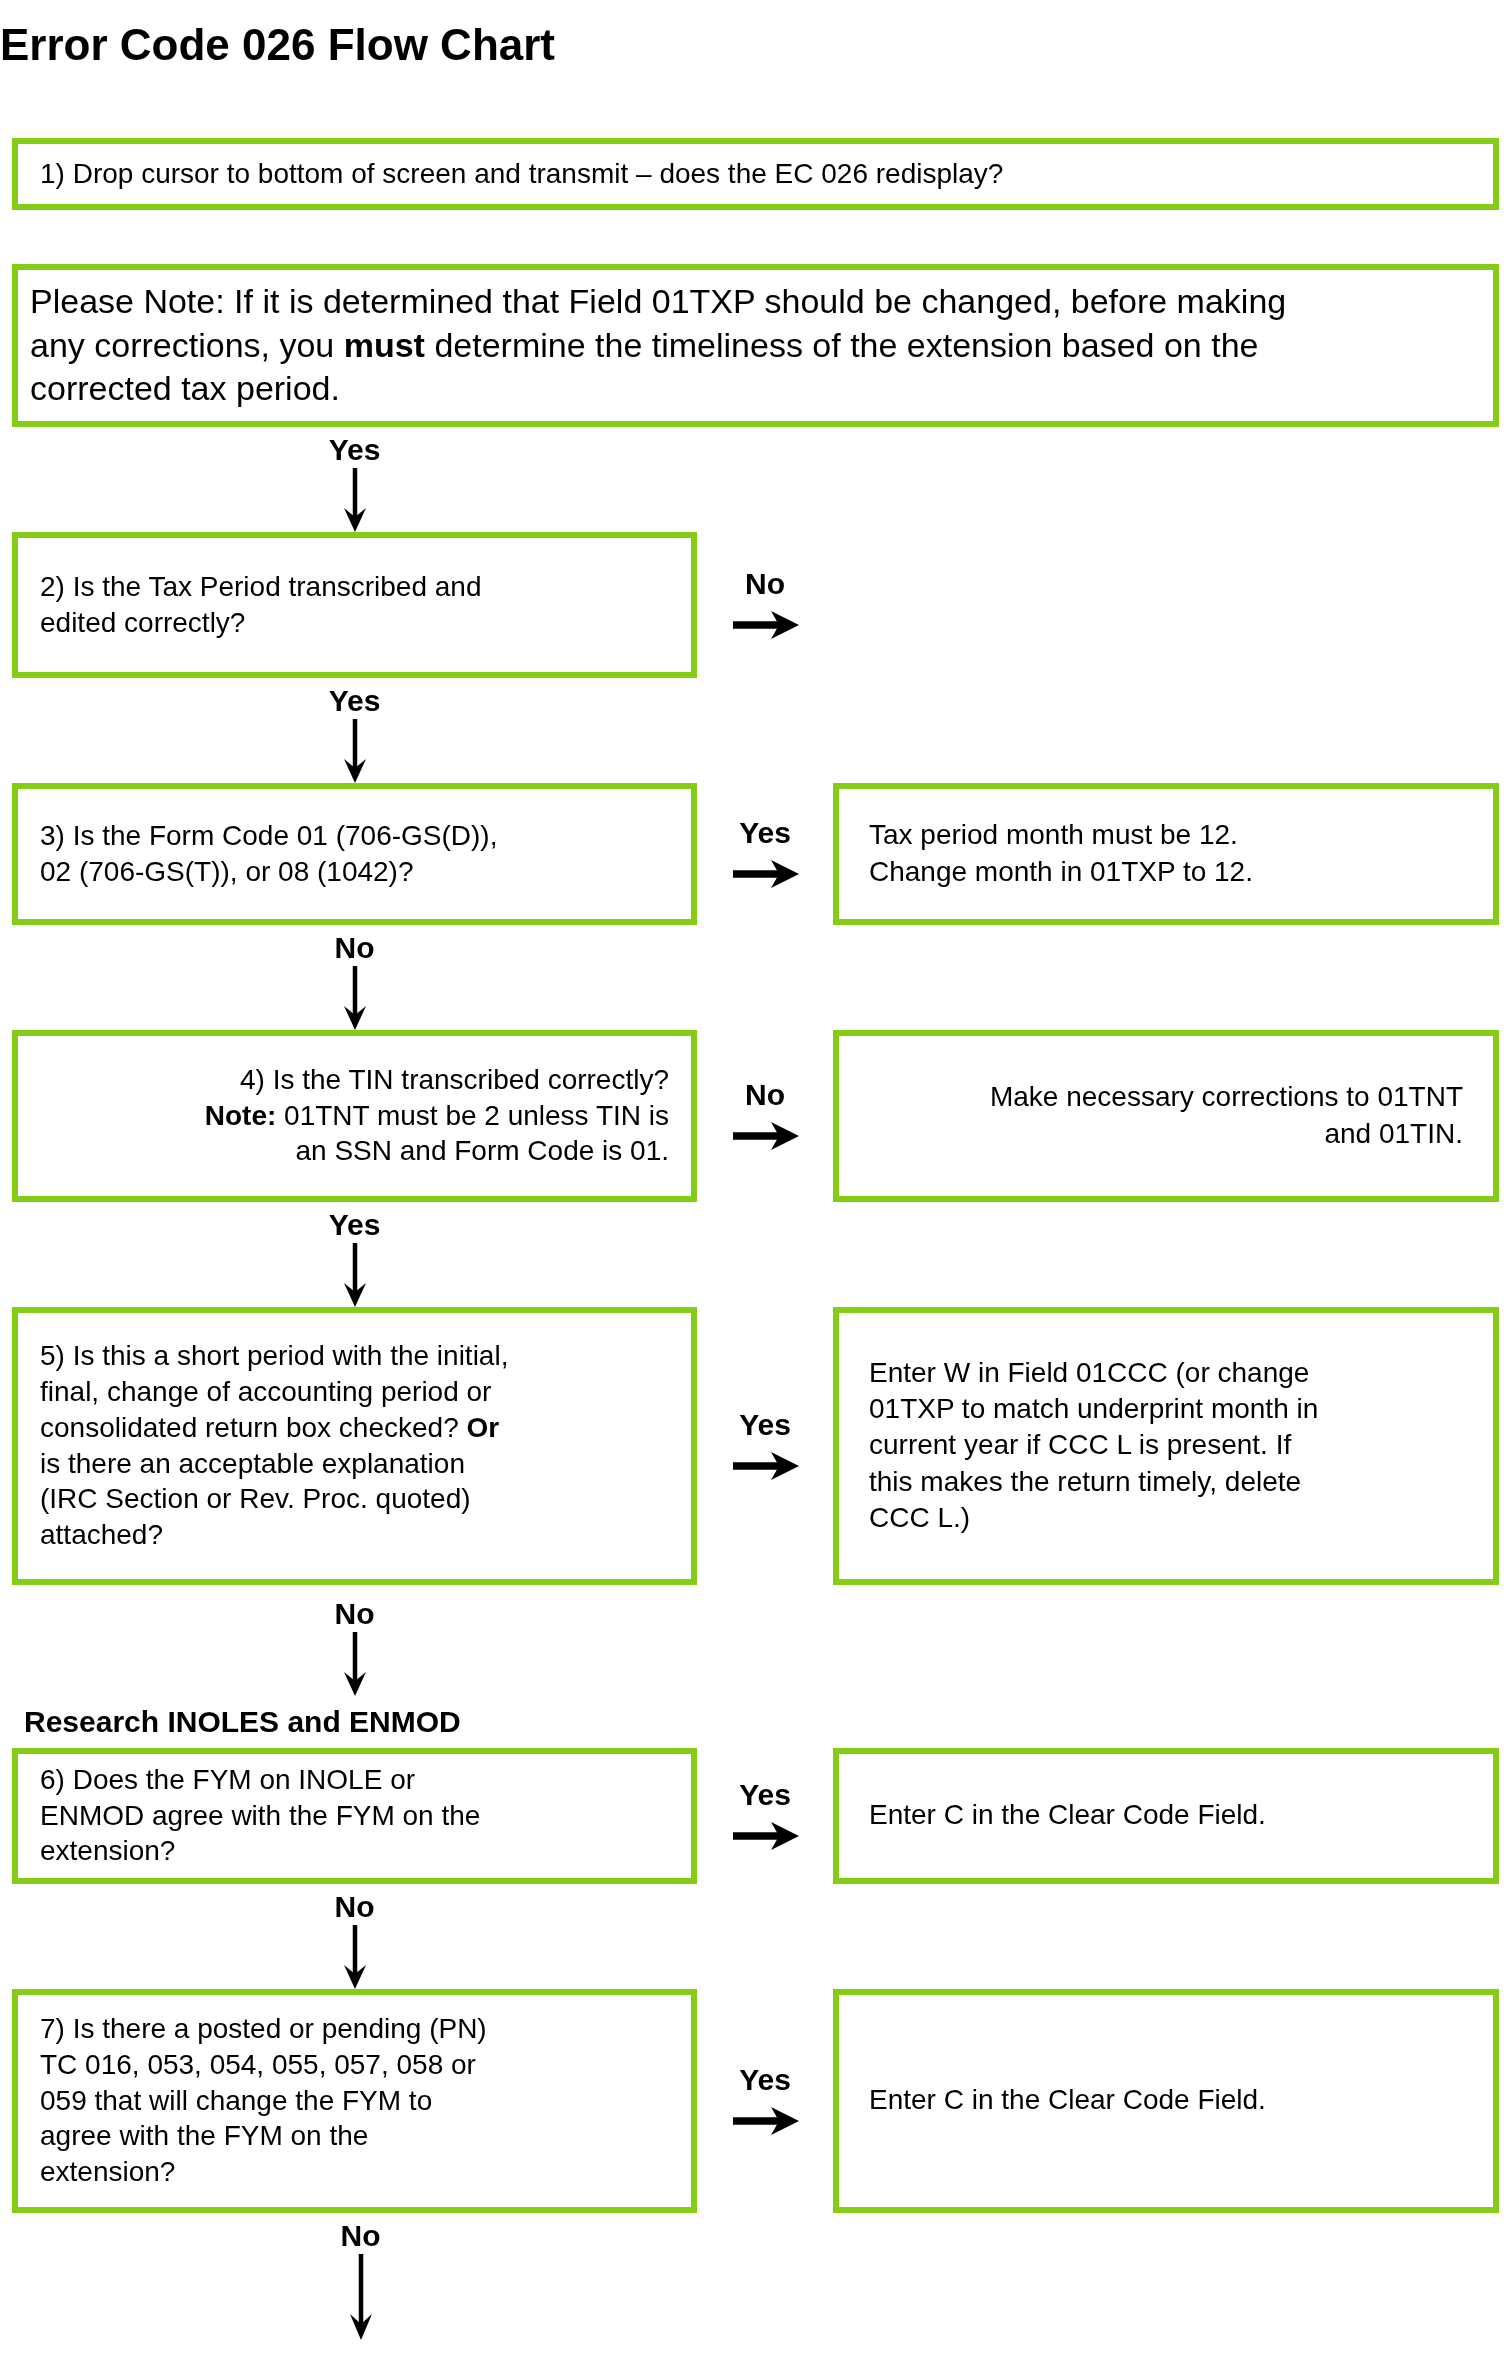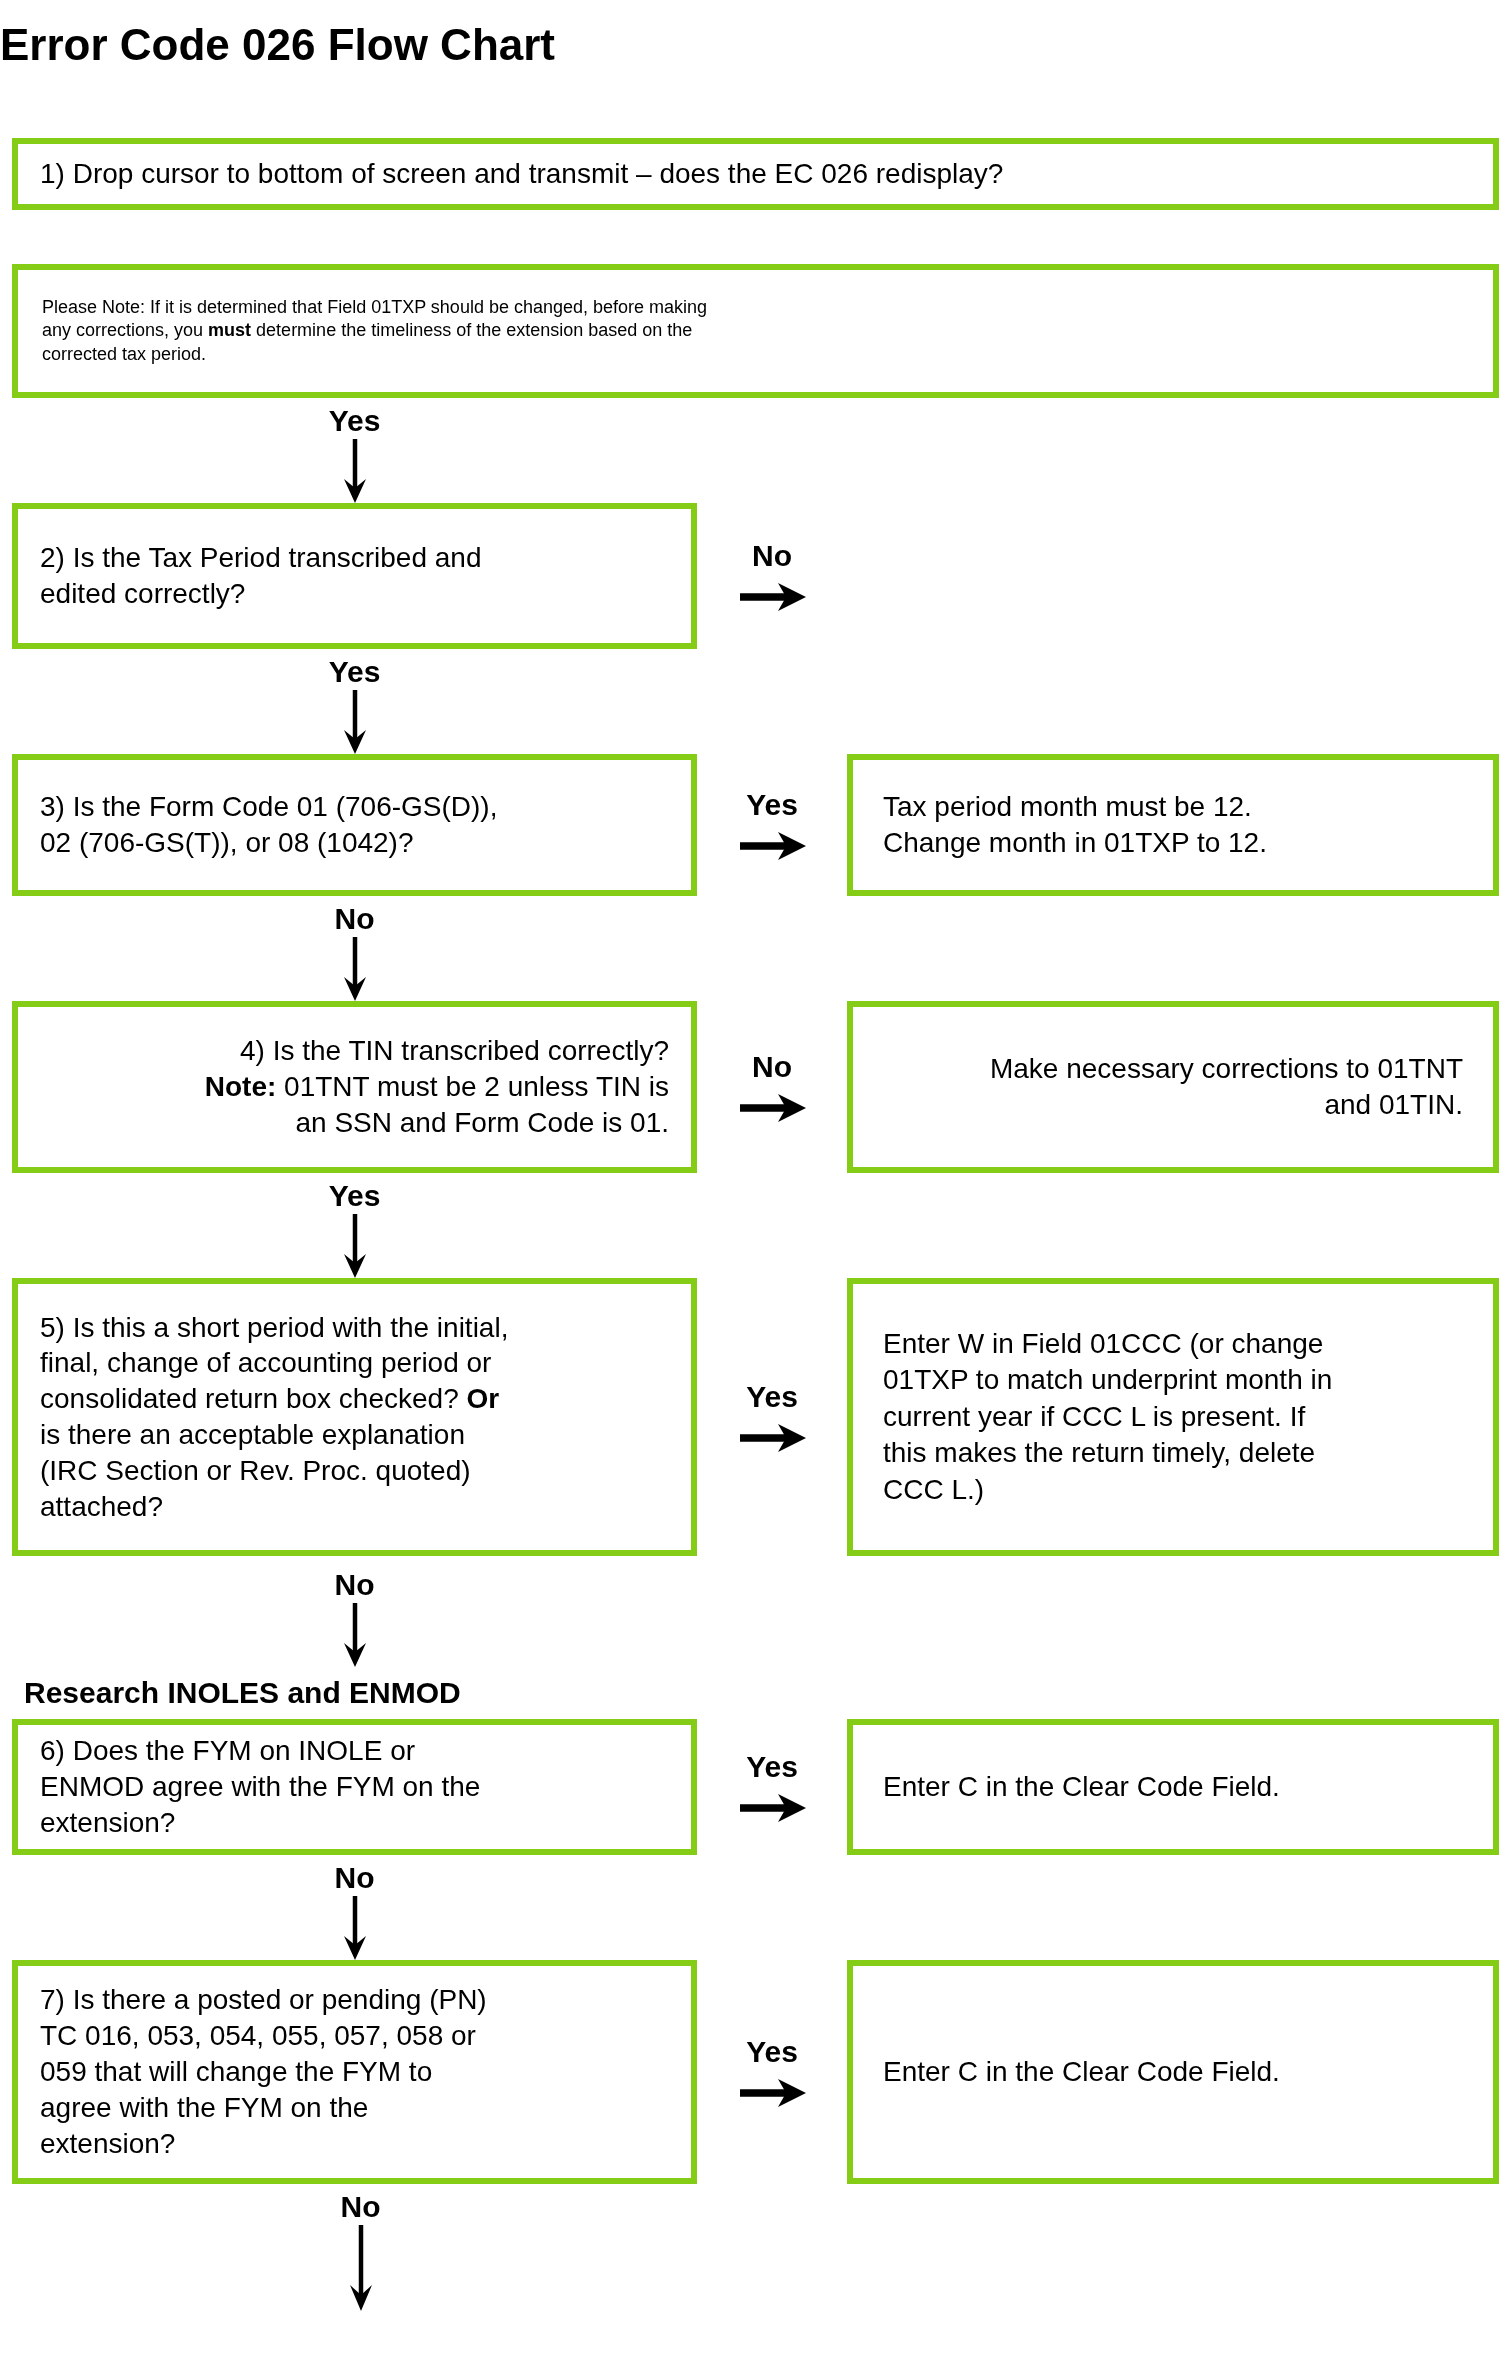--- a/index.html
+++ b/index.html
@@ -32,22 +32,22 @@
     padding: 10px 22px;
     font-size: 28px;
     line-height: 1.28;
     display: flex;
     flex-direction: column;
     justify-content: center;
   }
   .note-box {
     margin: 54px 12px 0 12px;
     min-height: 134px;
-    padding: 10px 24px;
-    font-size: 18px;
+    padding: 10px 12px;
+    font-size: 34px;
     line-height: 1.28;
     display: flex;
     flex-direction: column;
     justify-content: center;
   }
   .vconn {
     width: 709px;
     display: flex;
     flex-direction: column;
     align-items: center;
@@ -56,21 +56,20 @@
   .vconn .lbl, .conn .lbl {
     font-size: 30px;
     line-height: 33px;
     font-weight: bold;
   }
   .vconn svg { margin-top: 2px; display: block; }
   .row {
     display: flex;
     align-items: stretch;
     margin: 0 12px;
-    gap: 7px;
   }
   .qbox {
     width: 685px;
     padding: 6px 22px;
     font-size: 28px;
     line-height: 1.28;
     display: flex;
     flex-direction: column;
     justify-content: center;
   }

